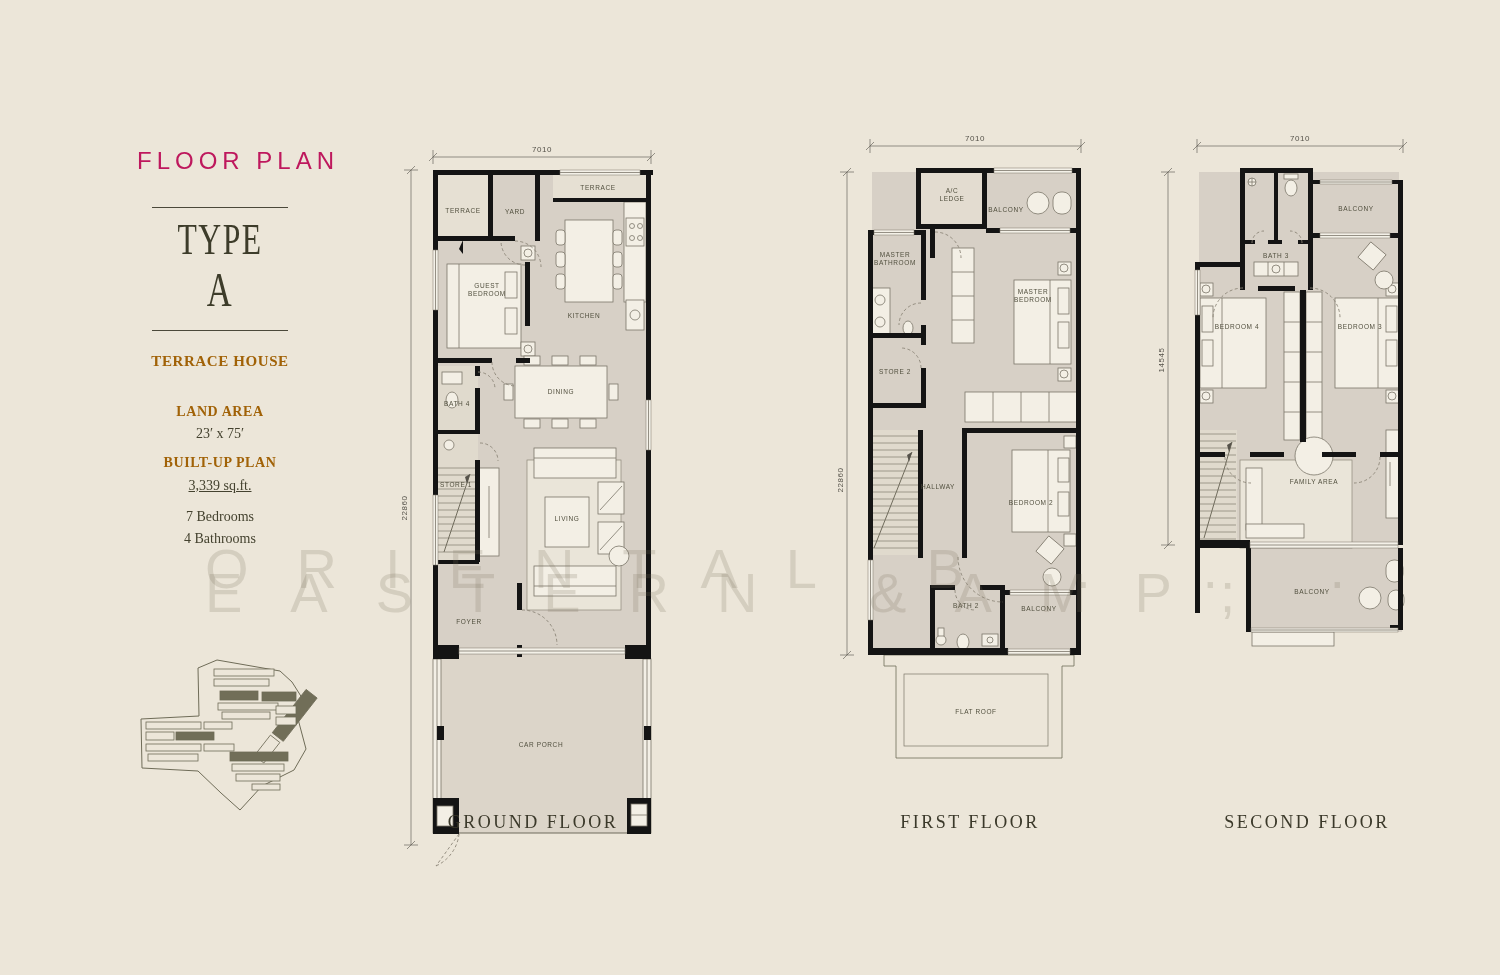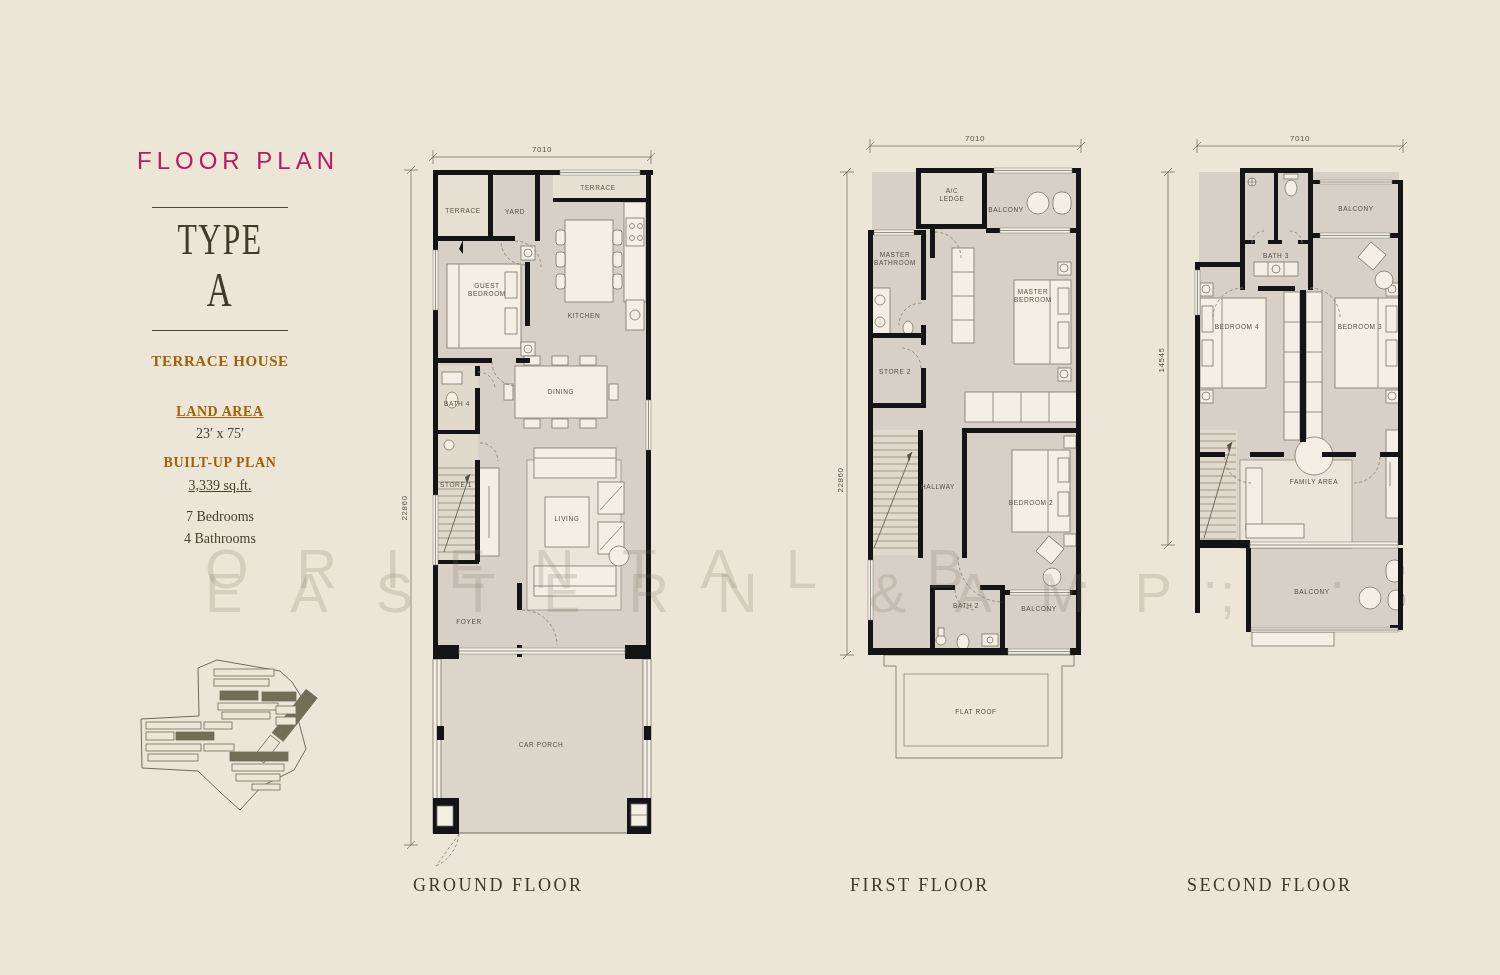--- a/index.html
+++ b/index.html
@@ -7,21 +7,21 @@
        font-family:"Liberation Sans",sans-serif;position:relative;}
   .abs{position:absolute;}
   
   .sb-title{left:137px;top:147px;font-size:24px;letter-spacing:5px;color:#be185d;font-weight:500;}
   .rule{height:0;border-top:1px solid #4b493a;}
   .ctr{left:120px;width:200px;text-align:center;}
   .type-big{font-family:"Liberation Serif",serif;color:#3d3c2a;transform:scaleX(.72);transform-origin:center;letter-spacing:2px;line-height:1;}
   .sb-serif{font-family:"Liberation Serif",serif;color:#44422f;}
   .sb-bold{font-weight:700;color:#a16207;letter-spacing:.6px;}
   
-  .caption{width:240px;text-align:left;top:875px;font-family:"Liberation Serif",serif;
+  .caption{width:240px;text-align:center;top:812px;font-family:"Liberation Serif",serif;
            font-size:18px;letter-spacing:2.5px;color:#3b392a;}
   
   .wm{left:205px;font-size:56px;letter-spacing:48px;color:rgba(118,110,90,.20);
       white-space:nowrap;pointer-events:none;font-weight:300;}
   
   svg .wall{fill:#141414;}
   svg .flo{stroke:none;}
   svg .fur{fill:#f3efe5;stroke:#7b7669;stroke-width:.8;}
   svg .fur2{fill:#eae5d9;stroke:#8d8878;stroke-width:.7;}
   svg .ln{stroke:#7b7669;stroke-width:.8;fill:none;}
@@ -39,21 +39,21 @@
 </style>
 </head>
 <body>
 
 <div class="abs sb-title">FLOOR PLAN</div>
 <div class="abs rule" style="left:152px;top:207px;width:136px;"></div>
 <div class="abs ctr type-big" style="top:218px;font-size:44px;">TYPE</div>
 <div class="abs ctr type-big" style="top:266px;font-size:48px;">A</div>
 <div class="abs rule" style="left:152px;top:330px;width:136px;"></div>
 <div class="abs ctr sb-serif sb-bold" style="top:353px;font-size:15px;">TERRACE HOUSE</div>
-<div class="abs ctr sb-serif sb-bold" style="top:404px;font-size:14px;text-decoration:underline;">LAND AREA</div>
+<div class="abs ctr sb-serif sb-bold" style="top:404px;font-size:14px;">LAND AREA</div>
 <div class="abs ctr sb-serif" style="top:426px;font-size:14px;">23′ x 75′</div>
 <div class="abs ctr sb-serif sb-bold" style="top:455px;font-size:14px;">BUILT-UP PLAN</div>
 <div class="abs ctr sb-serif" style="top:478px;font-size:14px;text-decoration:underline;">3,339 sq.ft.</div>
 <div class="abs ctr sb-serif" style="top:509px;font-size:14px;">7 Bedrooms</div>
 <div class="abs ctr sb-serif" style="top:531px;font-size:14px;">4 Bathrooms</div>
 
 <svg class="abs" style="left:0;top:0;" width="1500" height="975" viewBox="0 0 1500 975">
 
   <g>
 

